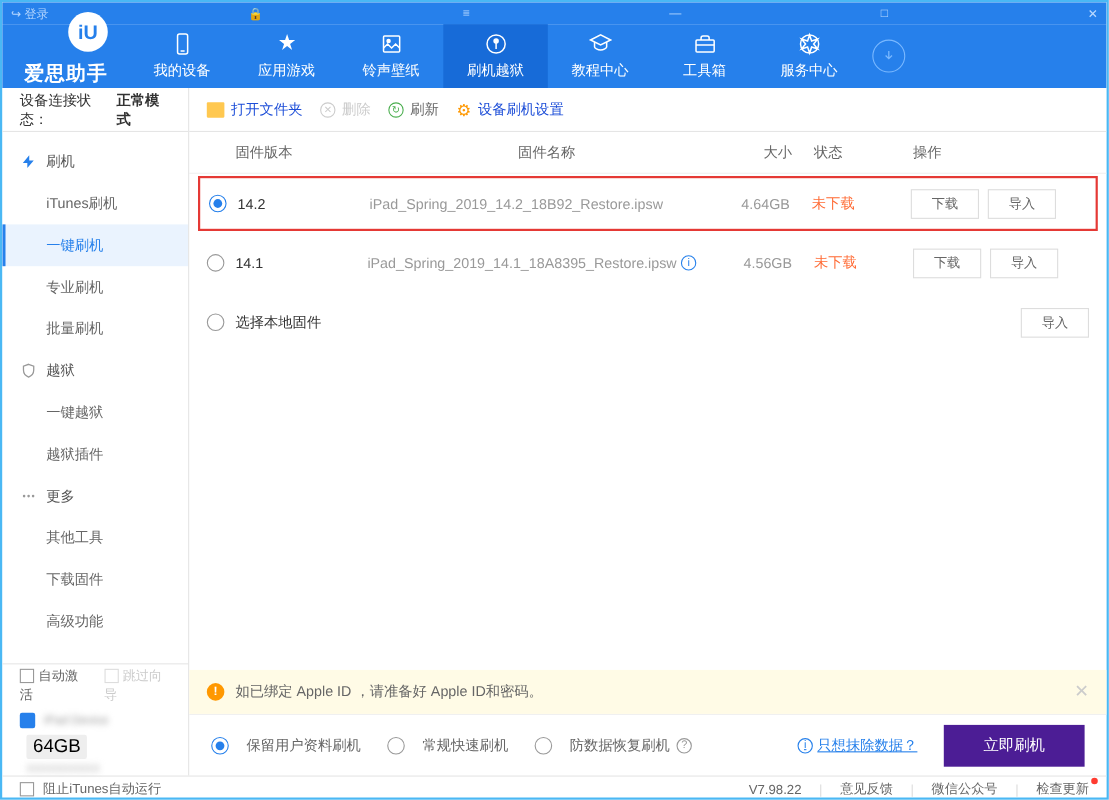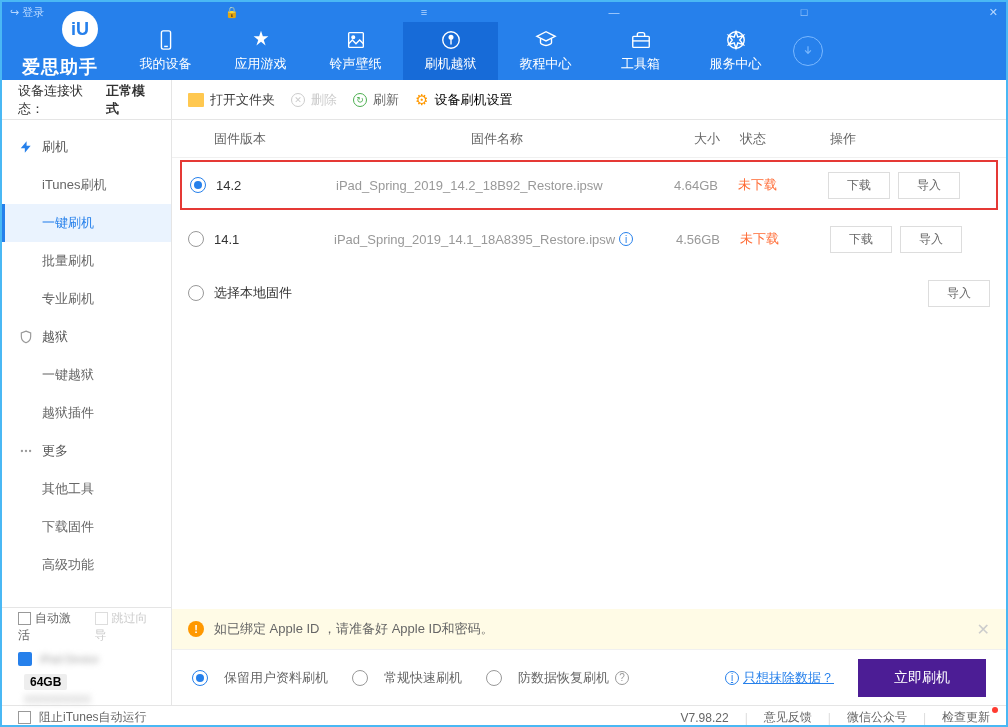--- a/index.html
+++ b/index.html
@@ -36,27 +36,27 @@
     .side-sub.active { background: #eaf3fe; color: #2680eb; border-left: 3px solid #2680eb; padding-left: 37px; }
     
     .side-bottom { border-top: 1px solid #e5e5e5; }
     .side-check-row { display: flex; align-items: center; height: 38px; padding: 0 16px; gap: 16px; font-size: 12px; }
     .checkbox { width: 13px; height: 13px; border: 1px solid #999; display: inline-block; margin-right: 4px; vertical-align: middle; }
     .check-label { color: #666; }
     .check-label.disabled { color: #ccc; }
     .device-row { display: flex; align-items: center; padding: 6px 16px; gap: 8px; font-size: 12px; color: #555; }
     .device-icon { width: 14px; height: 14px; background: #2680eb; border-radius: 2px; }
     .device-name { filter: blur(3px); color: #999; font-size: 11px; }
-    .storage-badge { background: #eee; padding: 1px 6px; border-radius: 2px; font-size: 12px; margin-left: 22px; font-weight: bold; }
+    .storage-badge { background: #eee; padding: 1px 6px; border-radius: 2px; font-size: 17px; margin-left: 22px; }
     .device-sn { margin-left: 22px; filter: blur(3px); font-size: 10px; color: #aaa; }
     
     .main { flex: 1; display: flex; flex-direction: column; }
     
     .toolbar { height: 40px; display: flex; align-items: center; padding: 0 16px; gap: 16px; border-bottom: 1px solid #e5e5e5; font-size: 13px; }
-    .tool-btn { display: flex; align-items: center; gap: 6px; cursor: pointer; color: #404040; }
+    .tool-btn { display: flex; align-items: center; gap: 6px; cursor: pointer; color: #1d4ed8; }
     .folder-icon { width: 16px; height: 14px; background: #ffc850; border-radius: 1px; }
     .tool-btn.disabled { color: #ccc; }
     .circle-icon { width: 14px; height: 14px; border: 1.5px solid currentColor; border-radius: 50%; display: flex; align-items: center; justify-content: center; font-size: 9px; }
     .green { color: #4caf50; }
     .orange { color: #ff9800; }
     
     .table-head { height: 38px; display: flex; align-items: center; padding: 0 16px 0 42px; font-size: 13px; color: #666; border-bottom: 1px solid #f0f0f0; }
     .col-ver { width: 120px; }
     .col-name { flex: 1; text-align: center; }
     .col-size { width: 80px; text-align: right; padding-right: 20px; }
@@ -202,22 +202,22 @@
       <div class="side-group">
         <span class="side-group-icon">
             <svg width="14" height="14" viewBox="0 0 24 24" fill="#2680eb">
               <path d="M13 2L3 14h7v8l10-12h-7z"></path>
             </svg>
           </span>
         <span>刷机</span>
       </div>
       <div class="side-sub">iTunes刷机</div>
       <div class="side-sub active">一键刷机</div>
+      <div class="side-sub">专业刷机</div>
       <div class="side-sub">批量刷机</div>
-      <div class="side-sub">专业刷机</div>
 
       <div class="side-group">
         <span class="side-group-icon">
             <svg width="14" height="14" viewBox="0 0 24 24" fill="none" stroke="#999" stroke-width="2">
               <path d="M12 2l8 3v6c0 5-3 9-8 11-5-2-8-6-8-11V5z"></path>
             </svg>
           </span>
         <span>越狱</span>
       </div>
       <div class="side-sub">一键越狱</div>
@@ -260,21 +260,21 @@
       <div class="tool-btn disabled">
         <div class="circle-icon">✕</div>
         <span>删除</span>
       </div>
       <div class="tool-btn green">
         <div class="circle-icon">↻</div>
         <span style="color:#666">刷新</span>
       </div>
       <div class="tool-btn orange">
         <span style="font-size:15px">⚙</span>
-        <span style="color:#000000">设备刷机设置</span>
+        <span style="color:#1d4ed8">设备刷机设置</span>
       </div>
     </div>
 
     <div class="table-head">
       <div class="col-ver">固件版本</div>
       <div class="col-name">固件名称</div>
       <div class="col-size">大小</div>
       <div class="col-status">状态</div>
       <div class="col-action">操作</div>
     </div>

